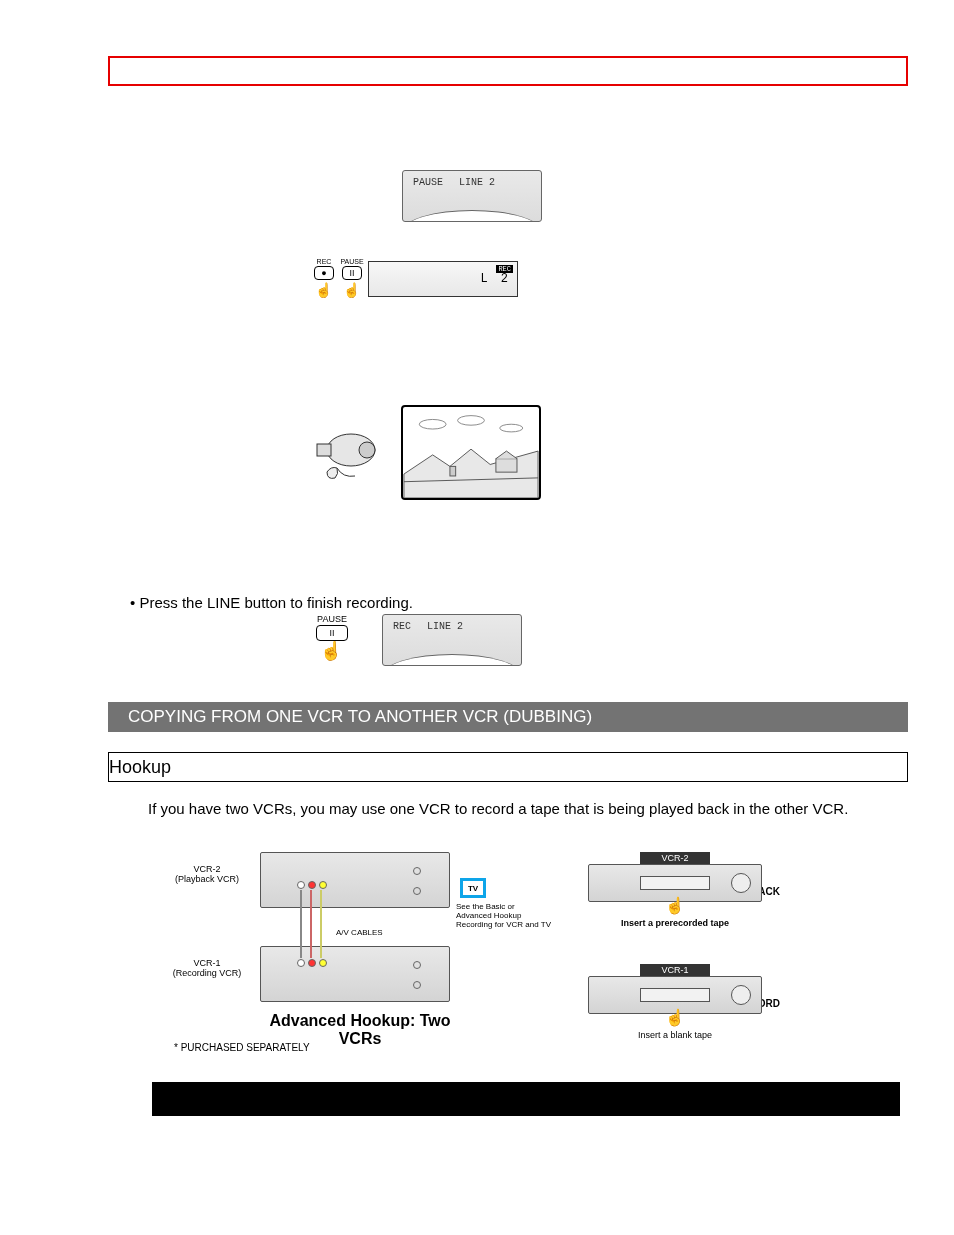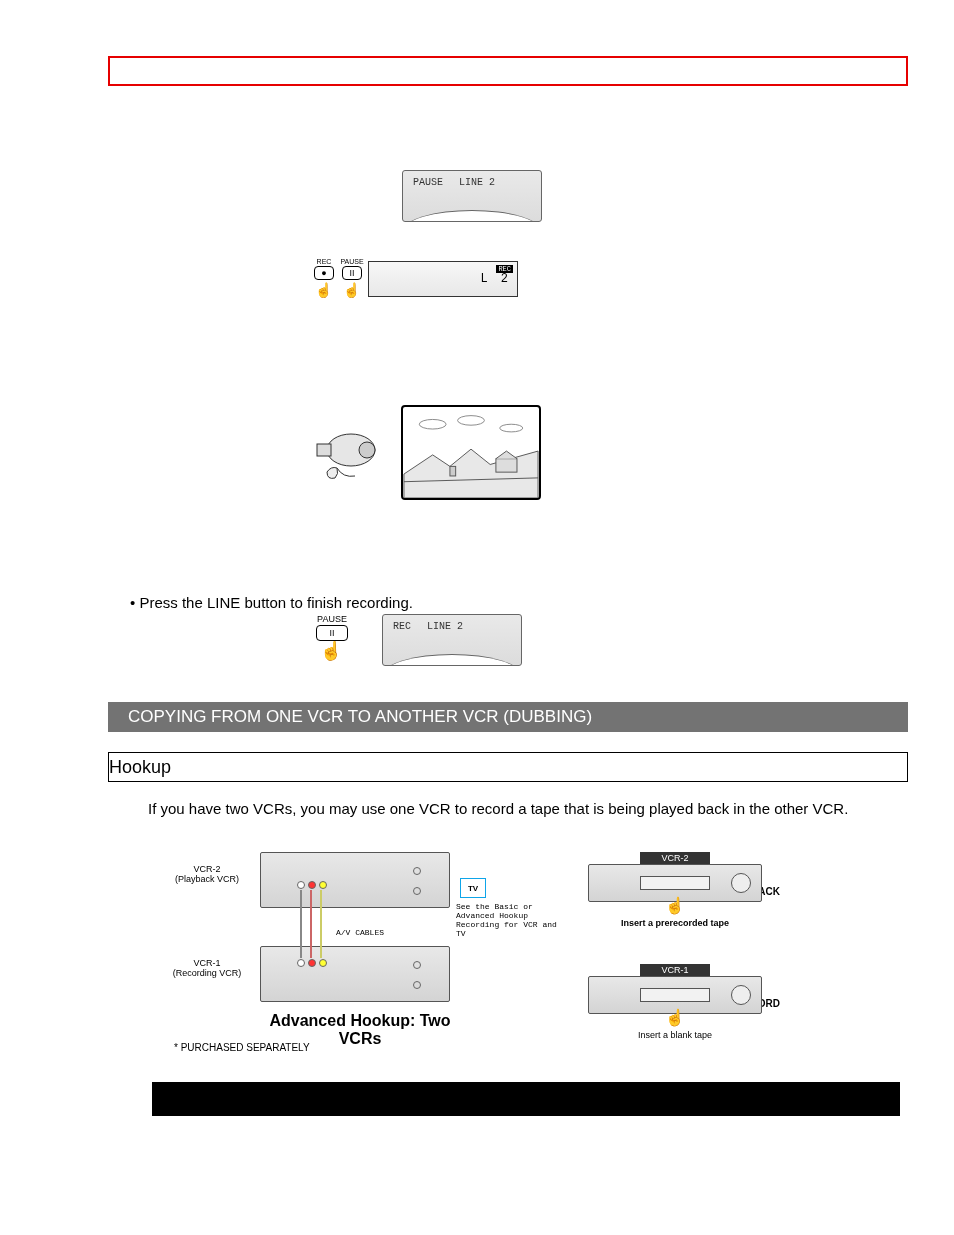--- a/index.html
+++ b/index.html
@@ -154,25 +154,25 @@
   .vcr-dial {
     position:absolute;
     right:10px; top:50%;
     transform:translateY(-50%);
     width:20px; height:20px;
     border:1px solid #555; border-radius:50%;
     background:#eee;
   }
   .tiny-label { font-size:9px; text-align:center; }
   .small-label { font-size:10px; text-align:right; font-weight:bold;margin-top:48px; }
-  .xs-label { font-size:8px;font-family:Liberation Mono, monospace; }
+  .xs-label { font-size:8px; }
   .hand-insert { font-size:16px; text-align:center; }
   .tv-box {
     width:26px; height:20px;
-    border:1px solid #0ea5e9;
+    border:3px solid #0ea5e9;
     display:flex; align-items:center; justify-content:center;
     font-size:8px; font-weight:bold;
   }
   .cable-line {
     position:absolute;
     width:2px;
     background:#888;
   }
 </style>
 </head>

